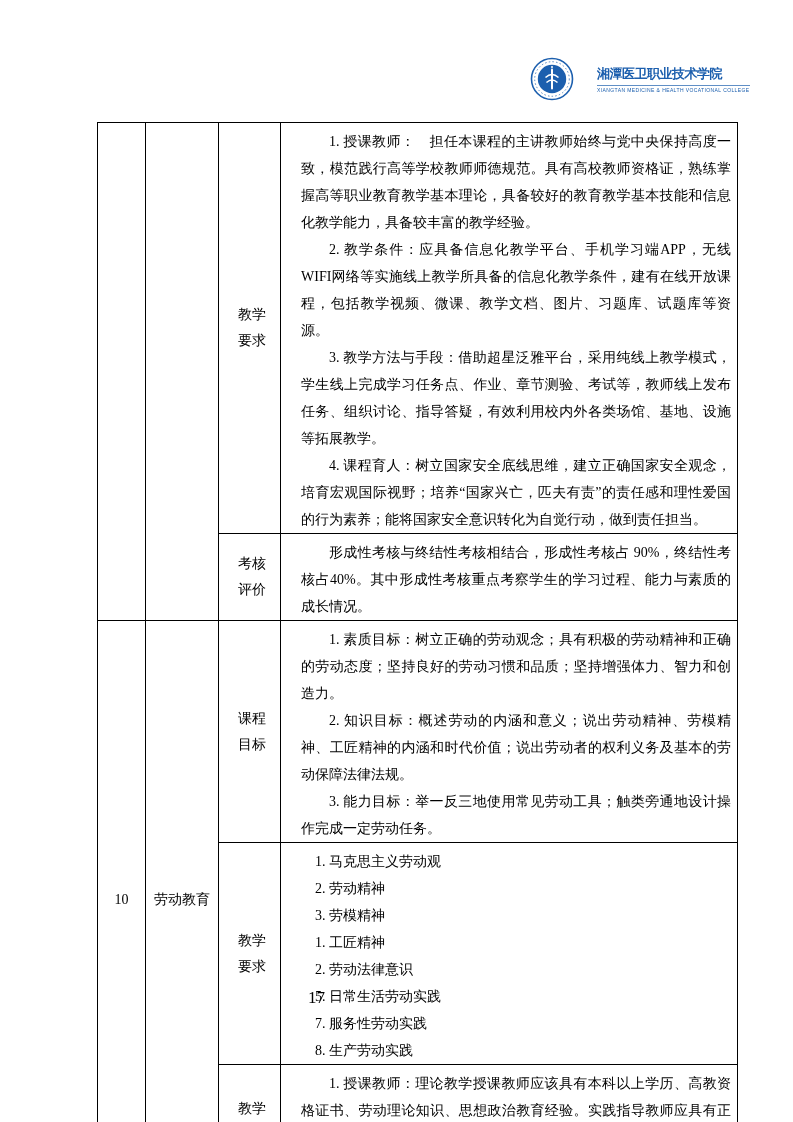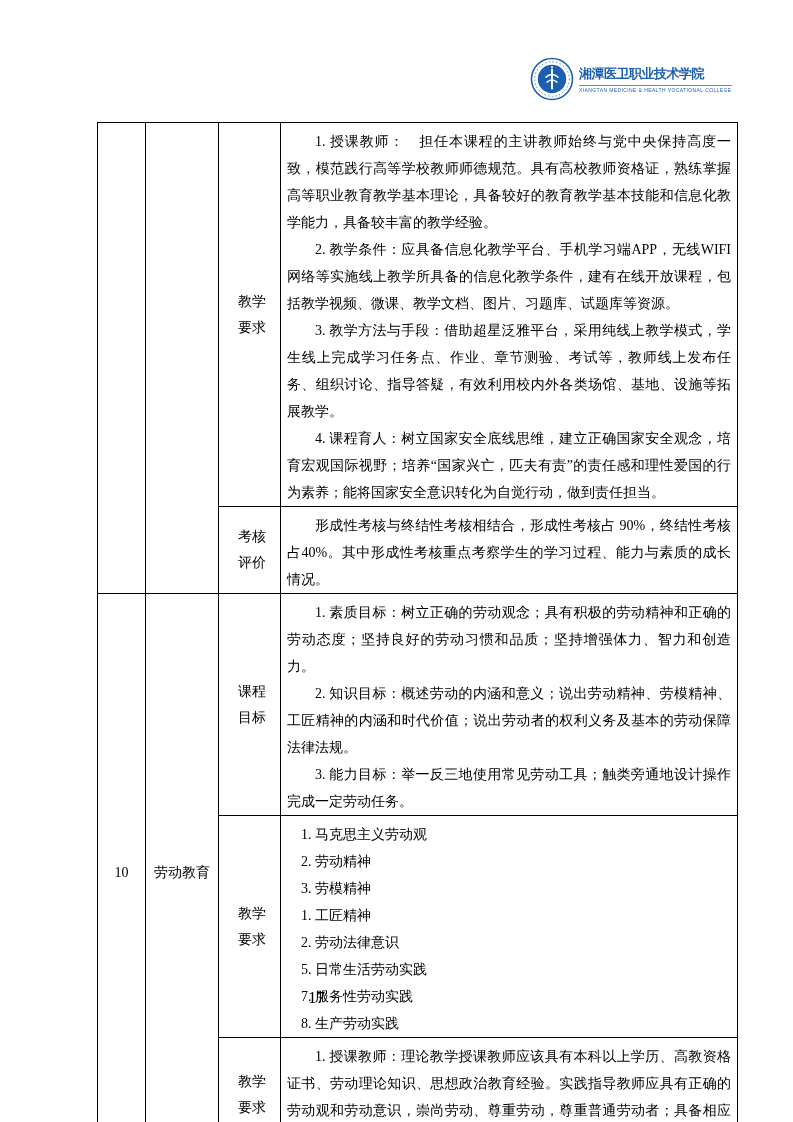--- a/index.html
+++ b/index.html
@@ -7,42 +7,42 @@
     position: relative;
     width: 793px; height: 1122px;
     margin: 0 auto;
     background: #ffffff;
     font-family: "Liberation Serif", "DejaVu Serif", serif;
     color: #000;
     overflow: hidden;
   }
 
   
-  .logo { position:absolute; top:57px; left:530px; display:flex; align-items:center; gap:5px; }
+  .logo { position:absolute; top:57px; left:530px; display:flex; align-items:center; gap:23px; }
   .logo-text { display:flex; flex-direction:column; justify-content:center; }
   .logo-zh {
     font-size:13px; font-weight:700; color:#1c5fae;
     letter-spacing:-0.5px; white-space:nowrap;
     font-family:"Liberation Serif","DejaVu Serif",serif;
   }
   .logo-rule { height:1px; background:#1c5fae; margin:2px 0 1px 0; opacity:.7; }
   .logo-en {
     font-size:5px; color:#1c5fae; letter-spacing:0.4px; white-space:nowrap;
     font-family:"Liberation Sans","DejaVu Sans",sans-serif;
   }
 
   
   table.maintable {
     position:absolute; left:97px; top:122px;
     width:640px; border-collapse:collapse; table-layout:fixed;
   }
   .maintable td { border:1px solid #000; }
   .cell-content {
     vertical-align:top;
-    padding:5px 6px 0 6px;
+    padding:5px 6px 0 20px;
     font-size:14px; line-height:27px;
     text-align:justify;
   }
   .para { margin:0; text-indent:2em; }
   .item { margin:0; text-indent:1em; }
   .cell-label {
     vertical-align:middle; padding-left:19px;
     font-size:14px; line-height:26px;
   }
   .cell-label span { display:inline-block; width:2.3em; }

